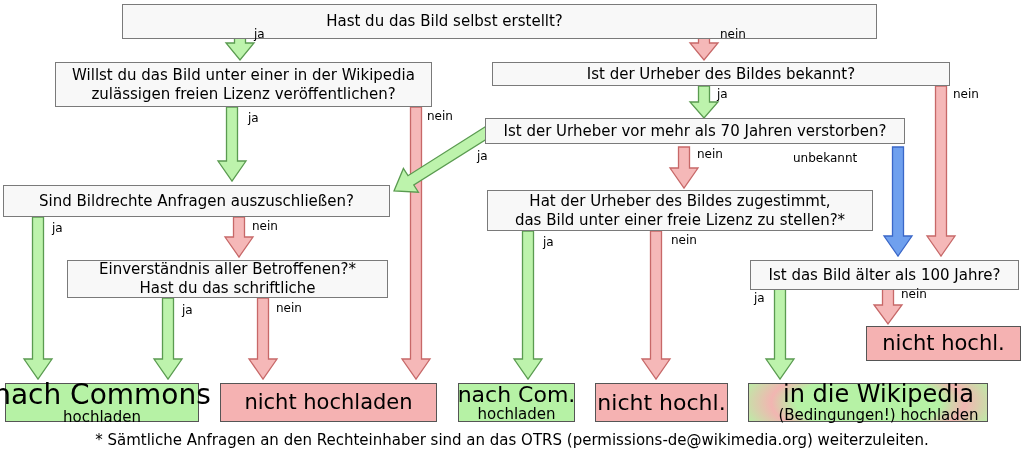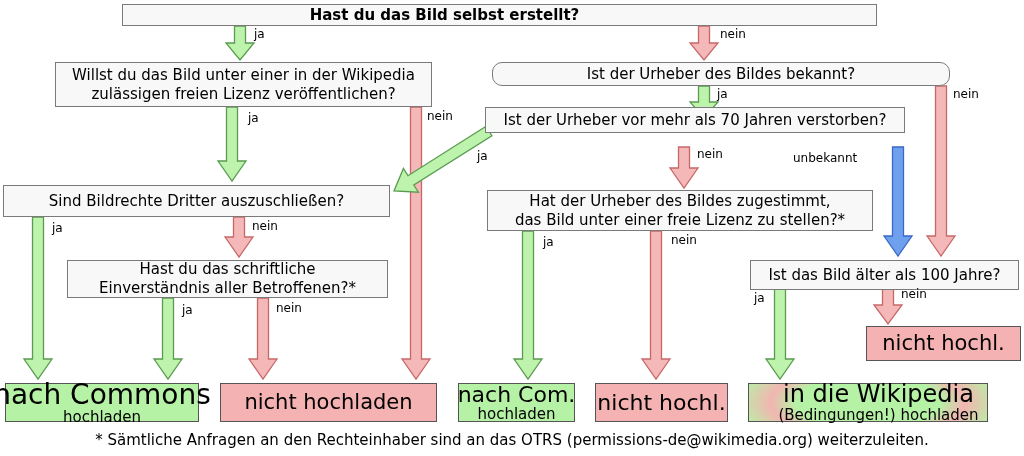--- a/index.html
+++ b/index.html
@@ -53,43 +53,43 @@
       <polygon points="32.5,217.0 32.5,359.0 24.0,359.0 38.0,379.0 52.0,359.0 43.5,359.0 43.5,217.0" fill="#bdf3ac" stroke="#5a9b50" stroke-width="1.3"></polygon>
       <polygon points="233.5,217.0 233.5,237.0 225.0,237.0 239.0,257.0 253.0,237.0 244.5,237.0 244.5,217.0" fill="#f5b8b8" stroke="#c76868" stroke-width="1.3"></polygon>
       <polygon points="162.5,298.0 162.5,359.0 154.0,359.0 168.0,379.0 182.0,359.0 173.5,359.0 173.5,298.0" fill="#bdf3ac" stroke="#5a9b50" stroke-width="1.3"></polygon>
       <polygon points="257.5,298.0 257.5,359.0 249.0,359.0 263.0,379.0 277.0,359.0 268.5,359.0 268.5,298.0" fill="#f5b8b8" stroke="#c76868" stroke-width="1.3"></polygon>
       <polygon points="522.5,231.0 522.5,359.0 514.0,359.0 528.0,379.0 542.0,359.0 533.5,359.0 533.5,231.0" fill="#bdf3ac" stroke="#5a9b50" stroke-width="1.3"></polygon>
       <polygon points="650.5,231.0 650.5,359.0 642.0,359.0 656.0,379.0 670.0,359.0 661.5,359.0 661.5,231.0" fill="#f5b8b8" stroke="#c76868" stroke-width="1.3"></polygon>
       <polygon points="774.5,286.0 774.5,359.0 766.0,359.0 780.0,379.0 794.0,359.0 785.5,359.0 785.5,286.0" fill="#bdf3ac" stroke="#5a9b50" stroke-width="1.3"></polygon>
       <polygon points="882.5,286.0 882.5,305.0 874.0,305.0 888.0,324.0 902.0,305.0 893.5,305.0 893.5,286.0" fill="#f5b8b8" stroke="#c76868" stroke-width="1.3"></polygon>
     </svg>
   <div id="boxes-layer">
-      <div class="qbox" style="left: 122px; top: 4px; width: 755px; height: 22px; font-weight: bold;">
+      <div class="qbox" style="left: 122px; top: 4px; width: 755px; height: 35px;">
         <span class="qline" style="transform: translateX(-55px);">Hast du das Bild selbst erstellt?</span>
       </div>
       <div class="qbox" style="left: 55px; top: 62px; width: 377px; height: 45px;">
         <span class="qline">Willst du das Bild unter einer in der Wikipedia</span>
         <span class="qline">zulässigen freien Lizenz veröffentlichen?</span>
       </div>
-      <div class="qbox" style="left: 492px; top: 62px; width: 458px; height: 24px; border-radius: 10px;">
+      <div class="qbox" style="left: 492px; top: 62px; width: 458px; height: 24px;">
         <span class="qline">Ist der Urheber des Bildes bekannt?</span>
       </div>
-      <div class="qbox" style="left: 485px; top: 107px; width: 420px; height: 26px;">
+      <div class="qbox" style="left: 485px; top: 118px; width: 420px; height: 26px;">
         <span class="qline">Ist der Urheber vor mehr als 70 Jahren verstorben?</span>
       </div>
       <div class="qbox" style="left: 3px; top: 185px; width: 387px; height: 32px;">
-        <span class="qline">Sind Bildrechte Dritter auszuschließen?</span>
+        <span class="qline">Sind Bildrechte Anfragen auszuschließen?</span>
       </div>
       <div class="qbox" style="left: 487px; top: 190px; width: 386px; height: 41px;">
         <span class="qline">Hat der Urheber des Bildes zugestimmt,</span>
         <span class="qline">das Bild unter einer freie Lizenz zu stellen?*</span>
       </div>
       <div class="qbox" style="left: 67px; top: 260px; width: 321px; height: 38px;">
+        <span class="qline">Einverständnis aller Betroffenen?*</span>
         <span class="qline">Hast du das schriftliche</span>
-        <span class="qline">Einverständnis aller Betroffenen?*</span>
       </div>
       <div class="qbox" style="left: 750px; top: 260px; width: 269px; height: 30px;">
         <span class="qline">Ist das Bild älter als 100 Jahre?</span>
       </div>
     </div>
   <div id="actions-layer">
       <div class="abox green" style="left: 5px; top: 383px; width: 194px; height: 39px;">
         <span class="big" style="font-size: 28px;">nach Commons</span>
         <span class="small">hochladen</span>
       </div>

